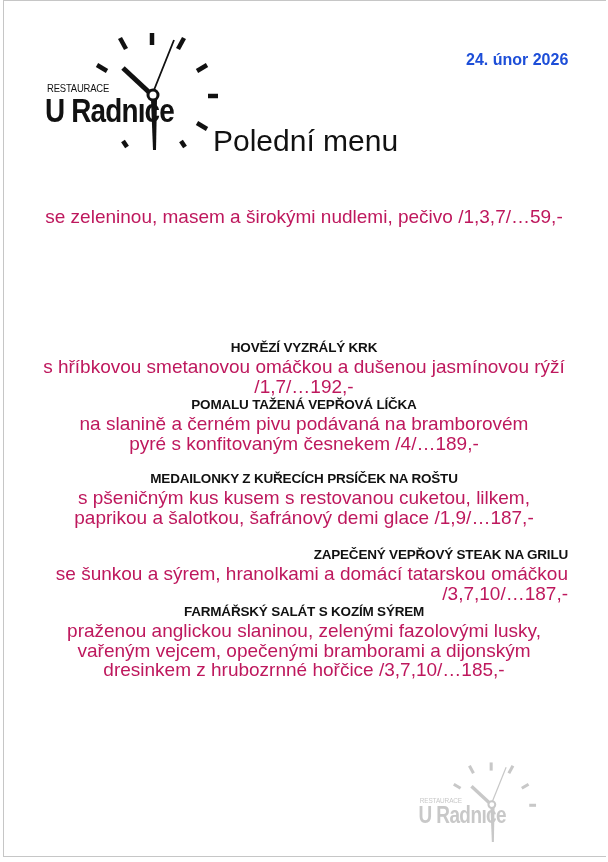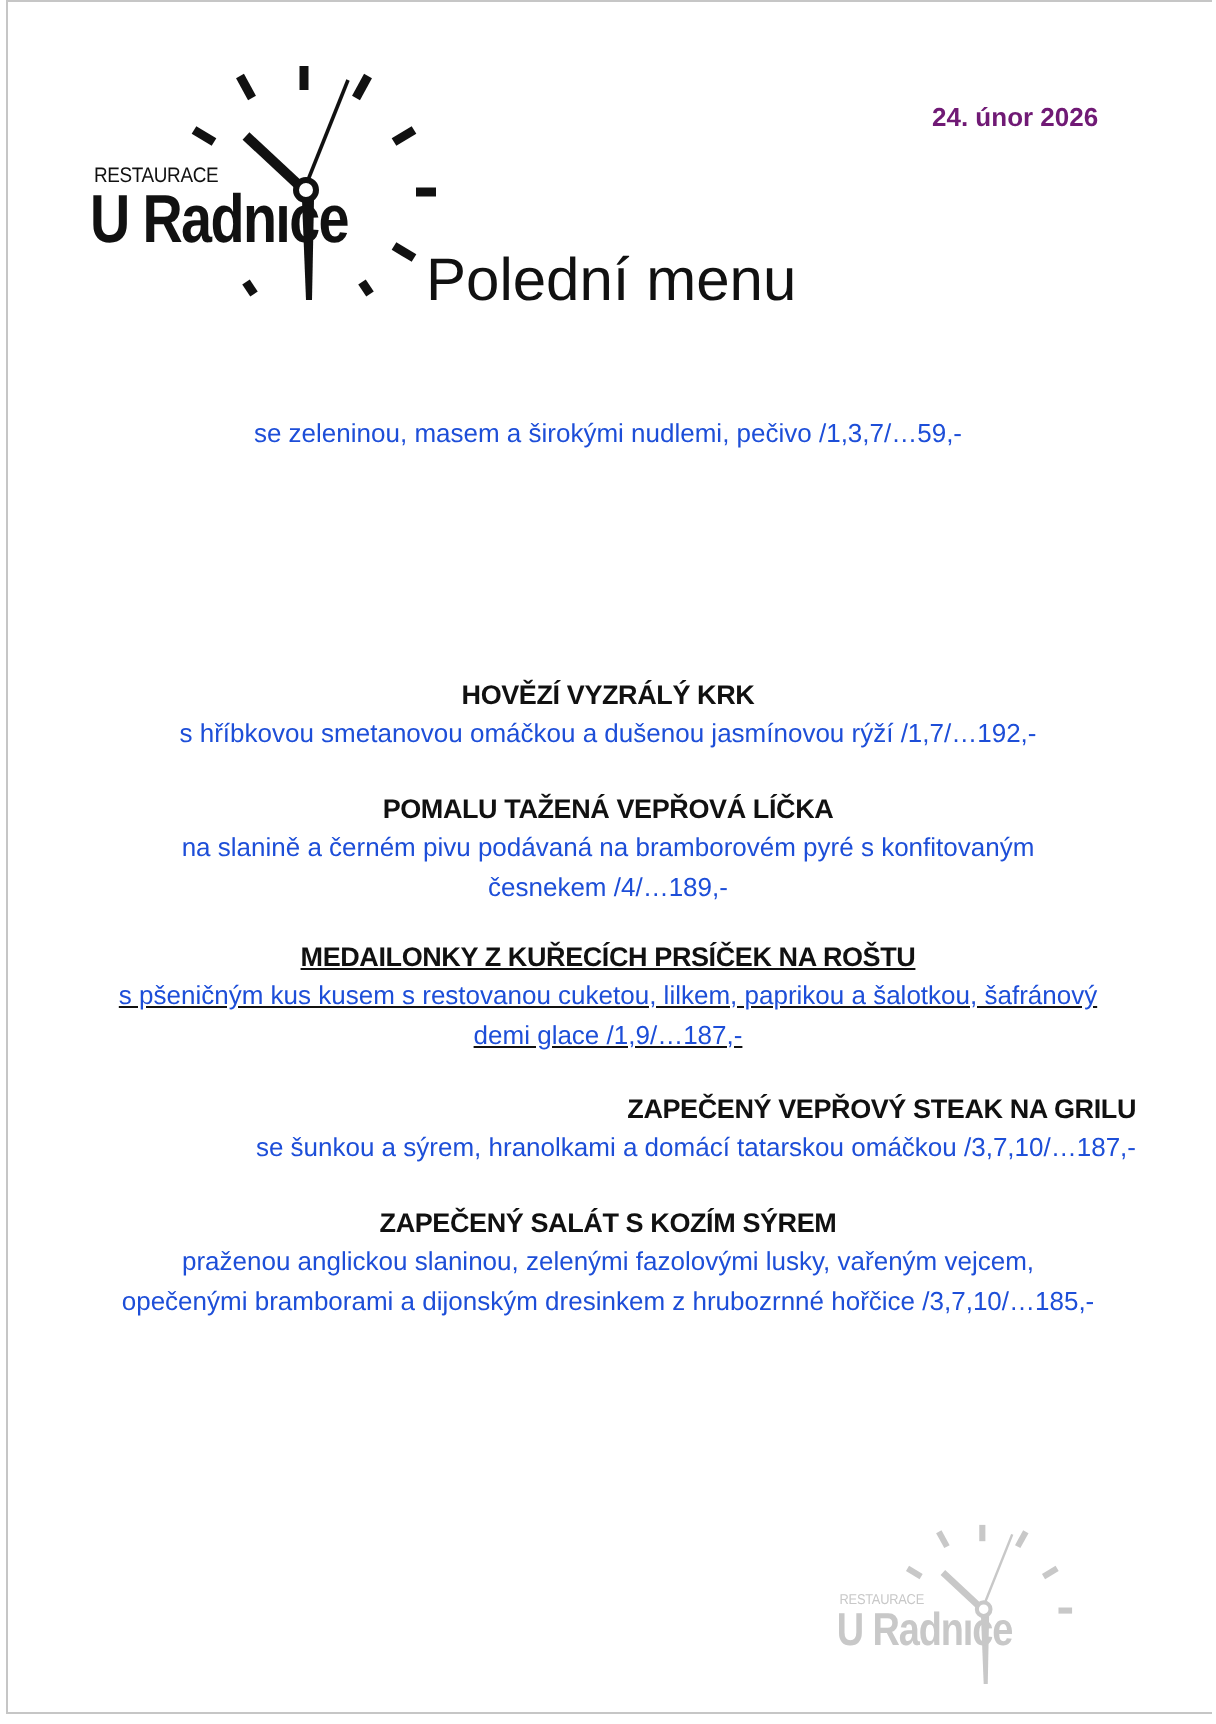--- a/index.html
+++ b/index.html
@@ -3,26 +3,26 @@
 <meta charset="utf-8">
 <style>
   html, body { margin: 0; padding: 0; background: #ffffff; }
   body { width: 608px; height: 862px; position: relative; overflow: hidden; font-family: "Liberation Sans", "DejaVu Sans", sans-serif; color: #111; }
   .page { position: absolute; left: 3px; top: 0; width: 603px; height: 857px; border-left: 1px solid #c6c6c6; border-top: 1px solid #c6c6c6; border-bottom: 1px solid #c6c6c6; box-sizing: border-box; background: #fff; }
   .logo { position: absolute; left: 40px; top: 25px; width: 200px; height: 130px; }
   .logo svg { position: absolute; left: 0; top: 0; }
   .logo .restaurace { position: absolute; left: 7px; top: 57px; font-family: "Liberation Sans", sans-serif; font-size: 10.5px; letter-spacing: -0.2px; color: #111; transform: scaleX(0.9); transform-origin: left; }
   .logo .name { position: absolute; left: 5px; top: 65px; font-family: "Liberation Sans", sans-serif; font-weight: bold; font-size: 34px; letter-spacing: -1px; color: #111; transform: scaleX(0.82); transform-origin: left; line-height: 40px; }
   .logo.faded .restaurace, .logo.faded .name { color: #c8c8c8; }
-  .date { position: absolute; left: 466px; top: 51px; font-size: 13px; font-weight: bold; color: #701a75; }
+  .date { position: absolute; left: 466px; top: 51px; font-size: 16px; font-weight: bold; color: #1d4ed8; }
   .title { position: absolute; left: 213px; top: 124px; font-size: 30px; color: #111; letter-spacing: 0px; }
   .menu { position: absolute; left: 40px; width: 528px; text-align: center; }
   .item { position: absolute; left: 0; width: 528px; text-align: center; }
   .item .dish { font-weight: bold; font-size: 13.5px; line-height: 19px; color: #111; letter-spacing: -0.2px; }
-  .item .desc { font-size: 13px; line-height: 19.5px; color: #1d4ed8; }
+  .item .desc { font-size: 19px; line-height: 19.5px; color: #be185d; }
   .footer-logo { position: absolute; left: 415px; top: 757px; width: 200px; height: 100px; transform: scale(0.68); transform-origin: left top; }
 </style>
 </head>
 <body>
 
 <div class="page"></div>
 
 <div class="logo">
   <svg width="200" height="130" viewBox="0 0 200 130">
     <g stroke="#111" stroke-width="4.5" stroke-linecap="butt">
@@ -53,30 +53,30 @@
     <div class="desc">se zeleninou, masem a širokými nudlemi, pečivo /1,3,7/…59,-</div>
   </div>
   <div class="item" style="top:338px;">
     <div class="dish">HOVĚZÍ VYZRÁLÝ KRK</div>
     <div class="desc">s hříbkovou smetanovou omáčkou a dušenou jasmínovou rýží /1,7/…192,-</div>
   </div>
   <div class="item" style="top:395px; left:20px; width:488px;">
     <div class="dish">POMALU TAŽENÁ VEPŘOVÁ LÍČKA</div>
     <div class="desc">na slanině a černém pivu podávaná na bramborovém pyré s konfitovaným česnekem /4/…189,-</div>
   </div>
-  <div class="item" style="top:469px; left:10px; width:508px;text-decoration:underline;">
+  <div class="item" style="top:469px; left:10px; width:508px;">
     <div class="dish">MEDAILONKY Z KUŘECÍCH PRSÍČEK NA ROŠTU</div>
     <div class="desc">s pšeničným kus kusem s restovanou cuketou, lilkem, paprikou a šalotkou, šafránový demi glace /1,9/…187,-</div>
   </div>
   <div class="item" style="top:545px;text-align:right;">
     <div class="dish">ZAPEČENÝ VEPŘOVÝ STEAK NA GRILU</div>
     <div class="desc">se šunkou a sýrem, hranolkami a domácí tatarskou omáčkou /3,7,10/…187,-</div>
   </div>
   <div class="item" style="top:602px; left:20px; width:488px;">
-    <div class="dish">ZAPEČENÝ SALÁT S KOZÍM SÝREM</div>
+    <div class="dish">FARMÁŘSKÝ SALÁT S KOZÍM SÝREM</div>
     <div class="desc">praženou anglickou slaninou, zelenými fazolovými lusky, vařeným vejcem, opečenými bramborami a dijonským dresinkem z hrubozrnné hořčice /3,7,10/…185,-</div>
   </div>
 </div>
 
 <div class="logo faded footer-logo">
   <svg width="200" height="130" viewBox="0 0 200 130">
     <g stroke="#c8c8c8" stroke-width="4.5" stroke-linecap="butt">
       <line x1="112" y1="8" x2="112" y2="20"></line>
       <line x1="80" y1="13" x2="86" y2="24"></line>
       <line x1="144" y1="13" x2="138" y2="24"></line>

